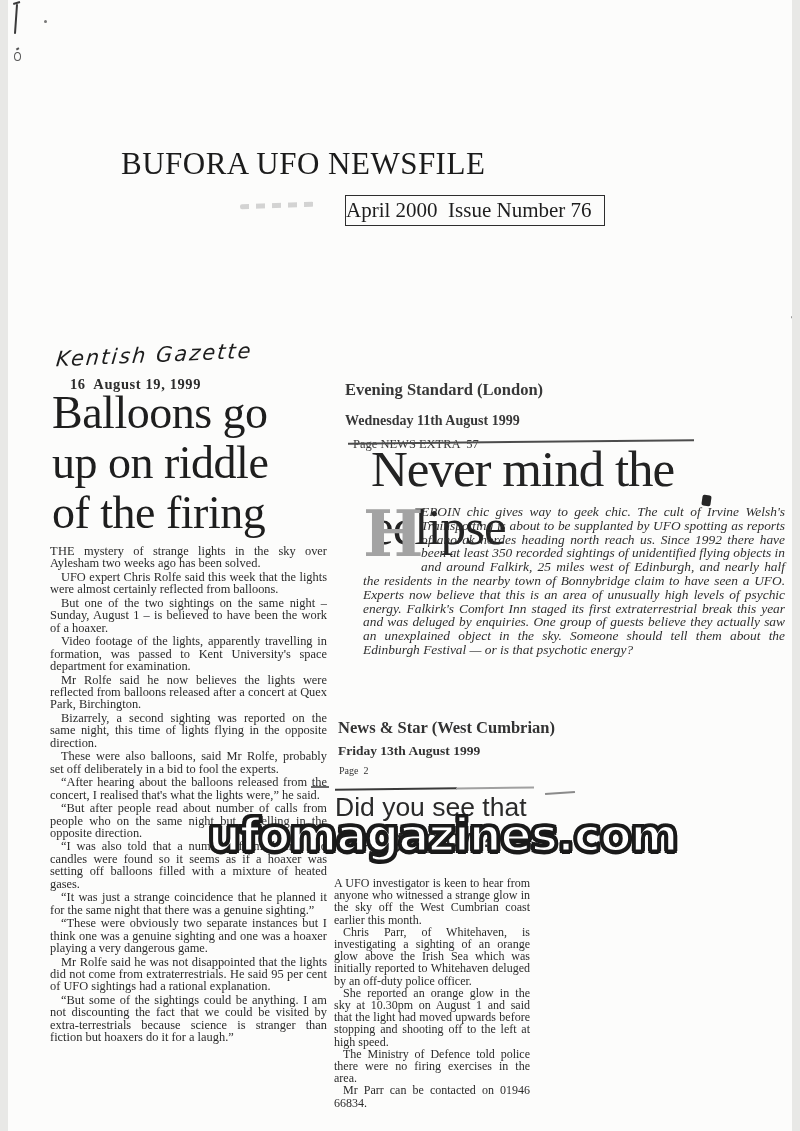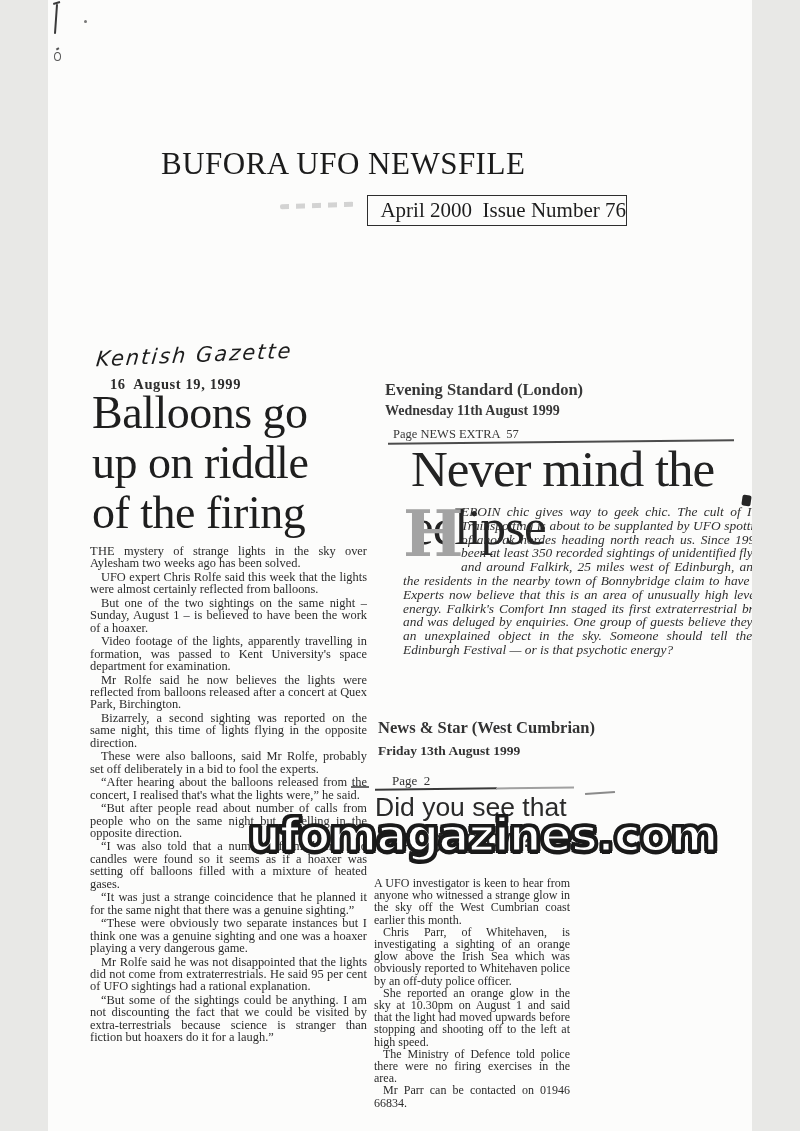--- a/index.html
+++ b/index.html
@@ -1,17 +1,17 @@
 <!DOCTYPE html>
 <html><head>
 <meta charset="utf-8">
 <style>
   html,body{margin:0;padding:0;background:#e8e8e6;}
   .page{
-    position:relative;width:704px;height:1131px;margin:0 auto;
+    position:relative;width:784px;height:1131px;margin:0 auto;
     background:#fcfcfb;overflow:hidden;
     font-family:"Liberation Serif","DejaVu Serif",serif;
     color:#222;
   }
   .abs{position:absolute;}
   .ws{white-space:pre;}
 
   
   .mark-squiggle{left:7px;top:4px;width:2px;height:30px;background:#3a3a3a;transform:rotate(4deg);border-radius:1px;}
   .mark-squiggle:after{content:"";position:absolute;left:-3px;top:-2px;width:7px;height:2px;background:#3a3a3a;transform:rotate(-20deg);}
@@ -20,51 +20,51 @@
   .mark-accent:before{content:"";position:absolute;left:1px;top:-5px;width:3px;height:1.5px;background:#555;transform:rotate(-30deg);}
   .mark-blob{left:694px;top:495px;width:9px;height:11px;background:#262626;border-radius:2px;transform:rotate(8deg);}
   .gutter-tick{left:303px;top:786px;width:18px;height:1.6px;background:#6a6a6a;}
   .edge-dash{left:783px;top:316px;width:14px;height:1.8px;background:#9a9a9a;transform:rotate(-3deg);}
 
   
   .masthead-title{left:113px;top:146px;font-size:31px;letter-spacing:.5px;color:#1b1b1b;}
   .smudge{left:232px;top:203px;width:74px;height:5px;opacity:.65;
     background:repeating-linear-gradient(90deg,#bdbdbd 0 9px,transparent 9px 16px);
     transform:rotate(-2deg);border-radius:2px;}
-  .issue-box{left:319px;top:195px;width:258px;height:29px;border:1.6px solid #2e2e2e;
-    display:flex;align-items:center;justify-content:flex-end;font-size:21px;color:#1d1d1d;}
+  .issue-box{left:337px;top:195px;width:258px;height:29px;border:1.6px solid #2e2e2e;
+    display:flex;align-items:center;justify-content:flex-start;font-size:21px;color:#1d1d1d;}
 
   
   .handwriting{left:48px;top:343px;font-family:"DejaVu Sans",sans-serif;font-style:italic;
     font-size:21px;letter-spacing:2px;color:#1d1d1d;transform:rotate(-2.5deg) skewX(-8deg);}
   .left-dateline{left:62px;top:376px;font-size:14.5px;font-weight:bold;letter-spacing:.6px;color:#2c2c2c;}
   .left-headline{left:44px;top:388px;font-size:46px;line-height:50px;color:#1e1e1e;letter-spacing:-.5px;}
   .left-body{left:42px;top:545px;width:277px;font-size:12.4px;line-height:12.45px;
     text-align:justify;color:#2b2b2b;}
   .left-body p{margin:0 0 1px 0;text-indent:11px;}
   .left-body p:first-child{text-indent:0;}
   .left-body p:first-child::first-letter{letter-spacing:.5px;}
 
   
   .es-header{left:337px;top:380px;color:#383838;}
-  .es-source{font-size:16.5px;font-weight:bold;margin:0 0 3px 0;}
+  .es-source{font-size:16.5px;font-weight:bold;margin:0 0 13px 0;}
   .es-date{font-size:14px;font-weight:bold;margin:0 0 4px 0;}
   .es-page{font-size:12.5px;margin:8px;}
   .rule-eclipse{left:340px;top:441px;width:346px;height:2px;background:#4c4c4c;transform:rotate(-.55deg);}
   .eclipse-headline{left:363px;top:440px;font-size:51px;letter-spacing:-1px;color:#232323;}
   .eclipse-body{left:355px;top:505px;width:422px;font-size:13.4px;line-height:13.8px;
     font-style:italic;text-align:justify;color:#2e2e2e;}
   .dropcap{float:left;font-style:normal;font-family:"DejaVu Serif",serif;font-weight:bold;
     font-size:64px;line-height:54px;height:54px;width:52px;color:#a3a3a3;margin:2px 6px 0 0;}
 
   
   .ns-header{left:330px;top:718px;color:#333;}
   .ns-source{font-size:16.5px;font-weight:bold;margin:0 0 5px 0;text-align:center;}
   .ns-date{font-size:13.5px;font-weight:bold;margin:0 0 6px 0;}
-  .ns-page{font-size:13px;margin:14px;}
+  .ns-page{font-size:10px;margin:1px;}
   .rule-glow-dark{left:327px;top:788px;width:122px;height:2.4px;background:#3a3a3a;transform:rotate(-.8deg);}
   .rule-glow-light{left:448px;top:787px;width:78px;height:1.5px;background:#a0a0a0;transform:rotate(-.6deg);}
   .rule-glow-dash{left:537px;top:792px;width:30px;height:2px;background:#8a8a8a;transform:rotate(-4deg);}
   .glow-headline{left:327px;top:792px;font-family:"Liberation Sans","DejaVu Sans",sans-serif;
     font-size:26.5px;line-height:31px;color:#2a2a2a;z-index:1;}
   .glow-body{left:326px;top:853px;width:196px;font-size:12px;line-height:12.2px;
     text-align:justify;color:#2b2b2b;margin-top:24px;}
   .glow-body p{margin:0;text-indent:9px;}
   .glow-body p:first-child{text-indent:0;}
 
@@ -136,21 +136,21 @@
   </div>
   <div class="abs rule-glow-dark"></div>
   <div class="abs rule-glow-light"></div>
   <div class="abs rule-glow-dash"></div>
   <div class="abs glow-headline">
     <div>Did you see that</div>
     <div>orange glow?</div>
   </div>
   <div class="abs glow-body">
     <p>A UFO investigator is keen to hear from anyone who witnessed a strange glow in the sky off the West Cumbrian coast earlier this month.</p>
-    <p>Chris Parr, of Whitehaven, is investigating a sighting of an orange glow above the Irish Sea which was obviously reported to Whitehaven police by an off-duty police officer.</p>
+    <p>Chris Parr, of Whitehaven, is investigating a sighting of an orange glow above the Irish Sea which was initially reported to Whitehaven deluged by an off-duty police officer.</p>
     <p>She reported an orange glow in the sky at 10.30pm on August 1 and said that the light had moved upwards before stopping and shooting off to the left at high speed.</p>
     <p>The Ministry of Defence told police there were no firing exercises in the area.</p>
     <p>Mr Parr can be contacted on 01946 66834.</p>
   </div>
 
   <div class="abs watermark">ufomagazines.com</div>
 
 </div>
 
 </body></html>

